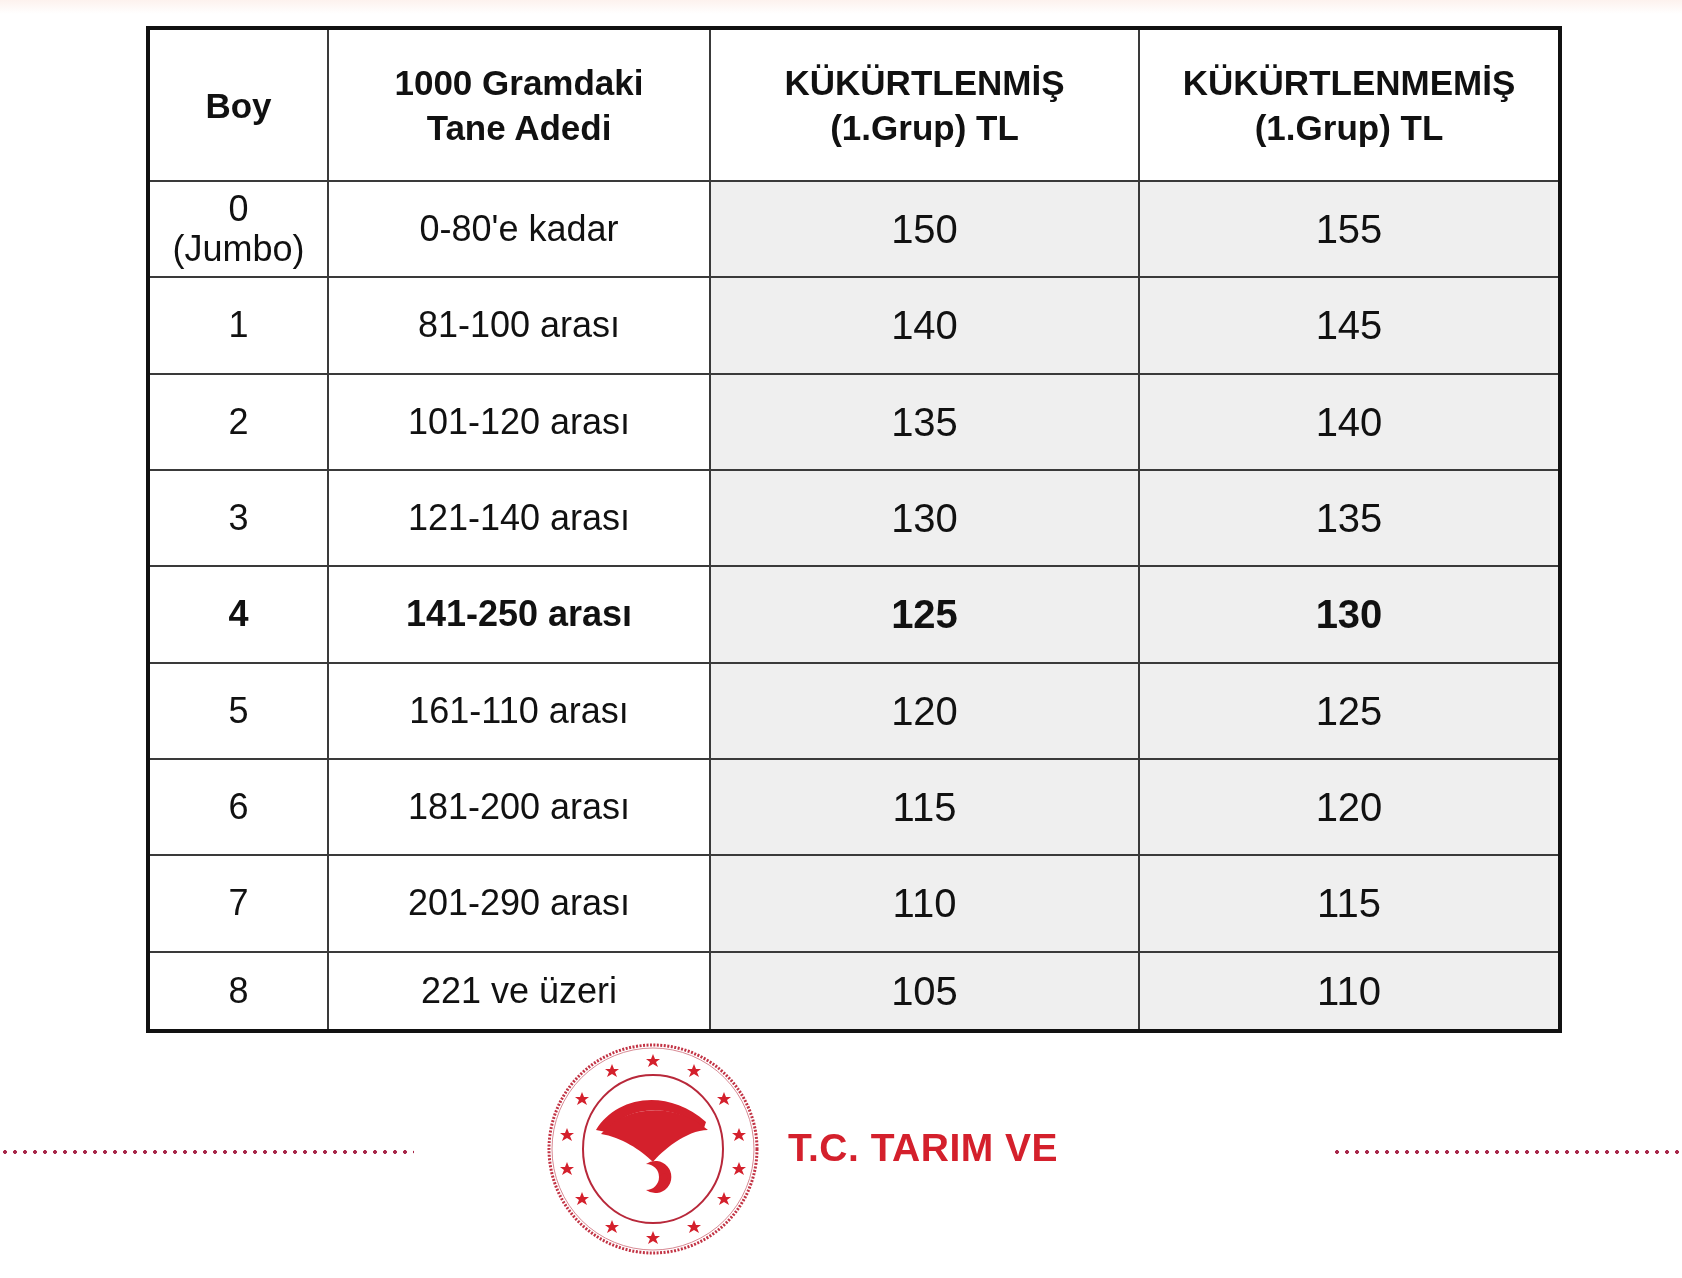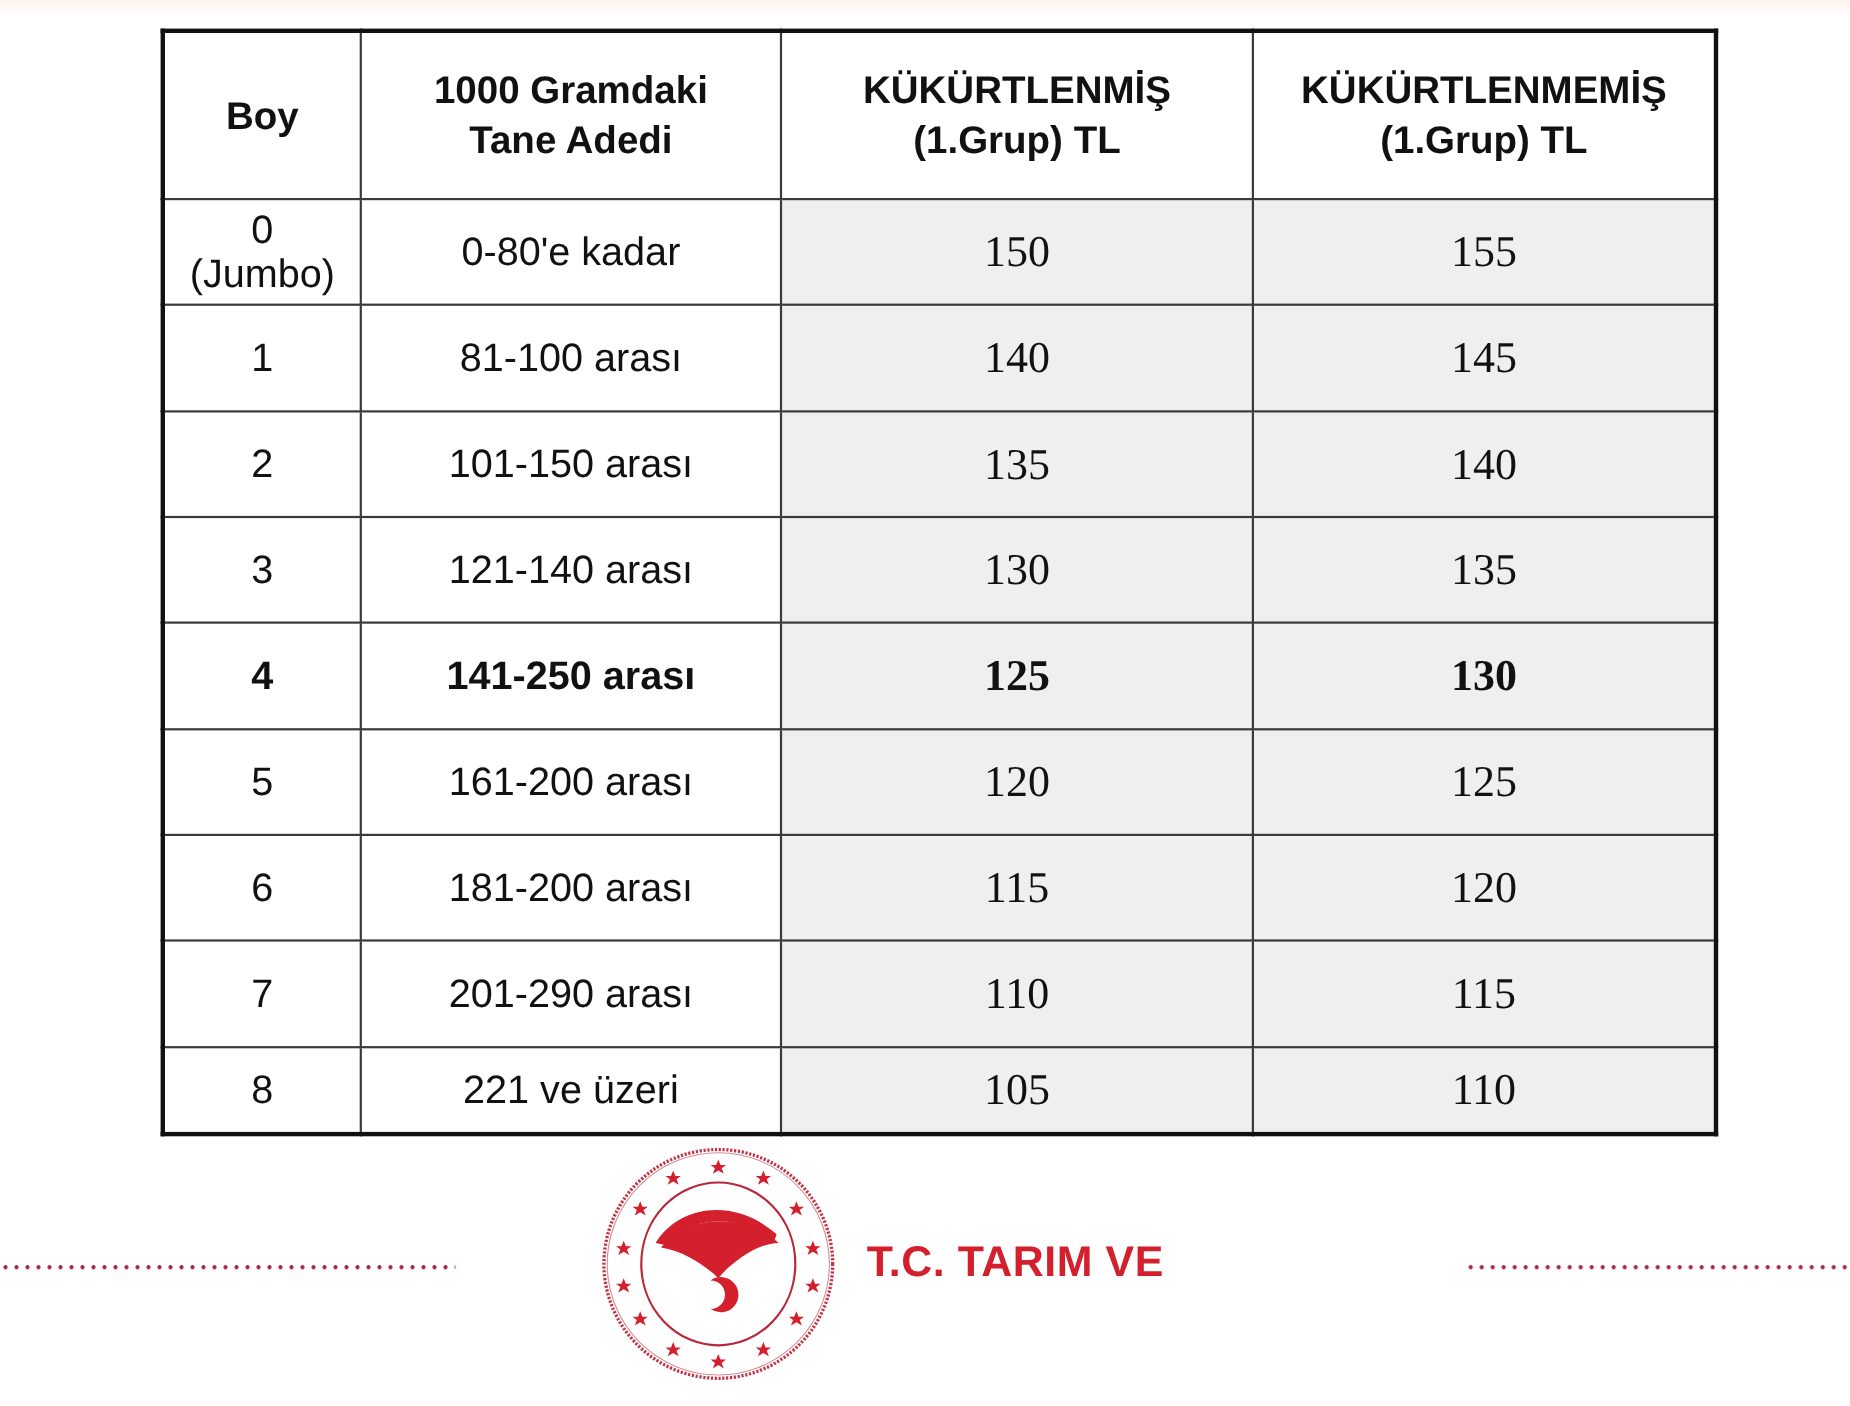--- a/index.html
+++ b/index.html
@@ -25,21 +25,21 @@
     color: #111; padding: 0;
   }
   .price-table th {
     font-weight: bold; font-size: 35px; line-height: 45px;
     background: #ffffff; height: 150px;
   }
   .price-table td {
     font-size: 36px; line-height: 40px; height: 94px;
   }
   .price-table td.col-boy, .price-table td.col-count { background: #ffffff; }
-  .price-table td.col-price { background: #efefef; font-size: 40px; font-family: Liberation Serif, serif; }
+  .price-table td.col-price { background: #efefef; font-size: 40px; }
   .price-table tr.bold td { font-weight: bold; }
   .price-table tr.last td { height: 76px; }
   .col-w-boy { width: 180px; }
   .col-w-count { width: 382px; }
   .col-w-k1 { width: 429px; }
   .col-w-k2 { width: 421px; }
 
   .dotted-line {
     position: absolute; top: 1150px; height: 4px;
     background-image: radial-gradient(circle, #a8284a 1.6px, transparent 2.2px);
@@ -99,39 +99,39 @@
       <td class="col-price">155</td>
     </tr>
     <tr>
       <td class="col-boy">1</td>
       <td class="col-count">81-100 arası</td>
       <td class="col-price">140</td>
       <td class="col-price">145</td>
     </tr>
     <tr>
       <td class="col-boy">2</td>
-      <td class="col-count">101-150 arası</td>
+      <td class="col-count">101-120 arası</td>
       <td class="col-price">135</td>
       <td class="col-price">140</td>
     </tr>
     <tr>
       <td class="col-boy">3</td>
       <td class="col-count">121-140 arası</td>
       <td class="col-price">130</td>
       <td class="col-price">135</td>
     </tr>
     <tr class="bold">
       <td class="col-boy">4</td>
       <td class="col-count">141-250 arası</td>
       <td class="col-price">125</td>
       <td class="col-price">130</td>
     </tr>
     <tr>
       <td class="col-boy">5</td>
-      <td class="col-count">161-200 arası</td>
+      <td class="col-count">161-110 arası</td>
       <td class="col-price">120</td>
       <td class="col-price">125</td>
     </tr>
     <tr>
       <td class="col-boy">6</td>
       <td class="col-count">181-200 arası</td>
       <td class="col-price">115</td>
       <td class="col-price">120</td>
     </tr>
     <tr>

